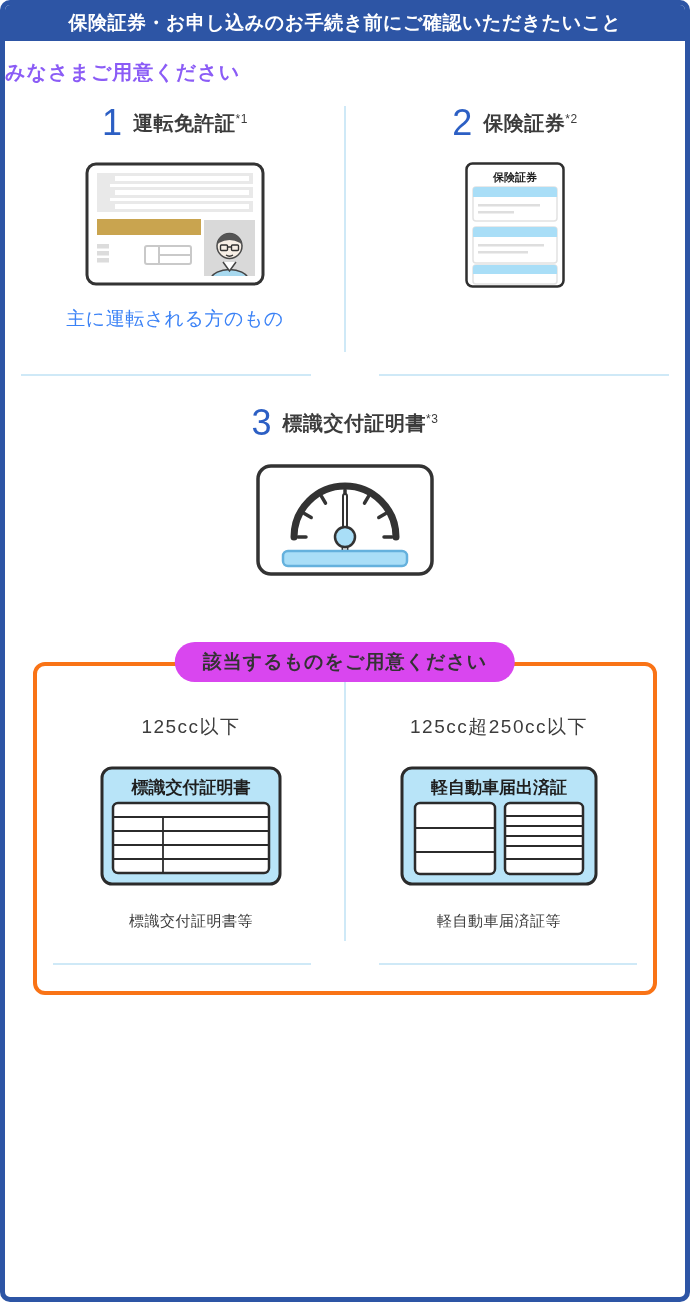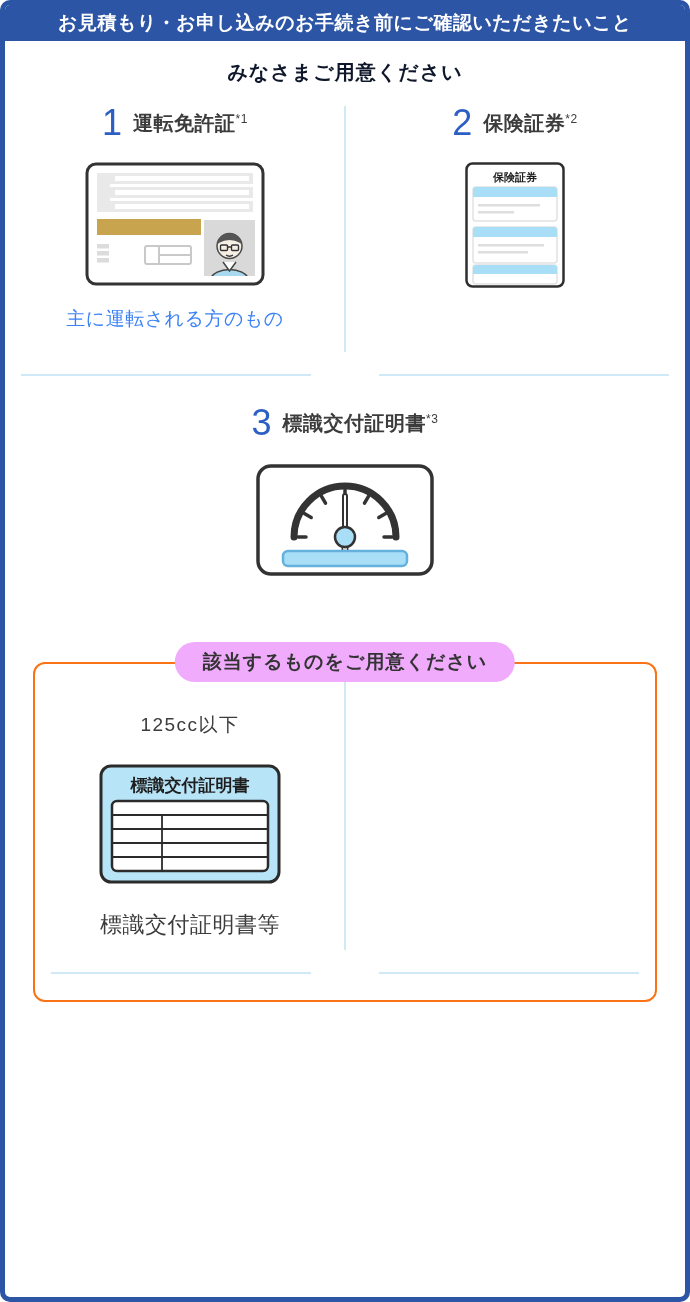--- a/index.html
+++ b/index.html
@@ -11,22 +11,22 @@
     border:5px solid #2d55a5;border-radius:10px;
     background:#fff;overflow:hidden;position:relative;
   }
   .page-header{
     background:#2d55a5;color:#fff;height:36px;
     display:flex;align-items:center;justify-content:center;
     font-size:19px;font-weight:bold;letter-spacing:0.5px;
   }
 
   .section-title{
-    margin:18px 0 0;text-align:center;
-    font-size:20px;font-weight:bold;color:#0f172a;letter-spacing:1px;
+    margin:18px 0 0;text-align:left;
+    font-size:20px;font-weight:bold;color:#8b5cf6;letter-spacing:1px;
   }
 
   .two-col{position:relative;display:grid;grid-template-columns:1fr 1fr;margin-top:16px;padding-bottom:42px;}
   .vdiv{position:absolute;left:50%;transform:translateX(-50%);top:4px;bottom:22px;width:2px;background:#cfe9f7;}
   .col{display:flex;flex-direction:column;align-items:center;}
 
   .item-head{display:flex;align-items:center;gap:11px;margin-bottom:18px;height:42px;}
   .num{font-size:36px;line-height:1;color:#2c5fc4;font-weight:500;}
   .item-label{font-size:20px;font-weight:bold;color:#3c3c3c;letter-spacing:0.5px;}
   .note{font-size:12px;font-weight:normal;position:relative;top:-7px;color:#3c3c3c;}
@@ -35,41 +35,41 @@
 
   .hdiv-split{display:flex;justify-content:space-between;padding:0 16px;}
   .hdiv-split .seg{display:block;width:calc(50% - 34px);height:2px;background:#cfe9f7;}
 
   .center-item{margin-top:26px;}
   .center-item .item-head{margin-bottom:20px;}
 
   .applicable-wrap{position:relative;margin:86px 28px 0;}
   .badge{
     position:absolute;top:0;left:50%;transform:translate(-50%,-50%);
-    background:#f0abfc;border-radius:20px;padding:7px 28px;
+    background:#d946ef;border-radius:20px;padding:7px 28px;
     font-size:19px;font-weight:bold;color:#333;letter-spacing:1px;
     white-space:nowrap;z-index:2;text-align:right;
   }
-  .app-box{border:2px solid #f97316;border-radius:12px;padding-top:48px;padding-bottom:26px;}
+  .app-box{border:4px solid #f97316;border-radius:12px;padding-top:48px;padding-bottom:26px;}
   .app-grid{margin-top:0;padding-bottom:32px;}
   .app-grid .vdiv{top:-48px;bottom:22px;}
   .heading{font-size:19px;color:#3c3c3c;letter-spacing:1.5px;margin-bottom:26px;}
-  .card-caption{margin-top:26px;font-size:22px;color:#3c3c3c;letter-spacing:0.5px;}
+  .card-caption{margin-top:26px;font-size:15px;color:#3c3c3c;letter-spacing:0.5px;}
   .col3{margin-top:32px;}
 
   svg{display:block;}
   .svg-title{font-family:"Liberation Sans","DejaVu Sans",sans-serif;font-weight:bold;fill:#1e1e1e;}
 </style>
 </head>
 <body>
 
 <div class="page">
 
   <div class="page-header">
-    <span>お見積もり・お申し込みのお手続き前にご確認いただきたいこと</span>
+    <span>保険証券・お申し込みのお手続き前にご確認いただきたいこと</span>
   </div>
 
   <h2 class="section-title">みなさまご用意ください</h2>
 
   <div class="two-col">
     <div class="vdiv"></div>
 
     <div class="col">
       <div class="item-head">
         <span class="num">1</span>
@@ -179,20 +179,41 @@
               <line x1="13" y1="51" x2="169" y2="51"></line>
               <line x1="13" y1="65" x2="169" y2="65"></line>
               <line x1="13" y1="79" x2="169" y2="79"></line>
               <line x1="13" y1="93" x2="169" y2="93"></line>
               <line x1="63" y1="51" x2="63" y2="107"></line>
             </g>
           </svg>
           <div class="card-caption">標識交付証明書等</div>
         </div>
 
+        <div class="col">
+          <div class="heading">125cc超250cc以下</div>
+          <svg width="198" height="120" viewBox="0 0 198 120">
+            <rect x="2" y="2" width="194" height="116" rx="10" fill="#b8e4f8" stroke="#2b2b2b" stroke-width="3"></rect>
+            <text class="svg-title" x="99" y="27" font-size="17" text-anchor="middle">軽自動車届出済証</text>
+            <rect x="15" y="37" width="80" height="71" rx="5" fill="#fff" stroke="#2b2b2b" stroke-width="2.5"></rect>
+            <g stroke="#2b2b2b" stroke-width="1.8">
+              <line x1="15" y1="62" x2="95" y2="62"></line>
+              <line x1="15" y1="86" x2="95" y2="86"></line>
+            </g>
+            <rect x="105" y="37" width="78" height="71" rx="5" fill="#fff" stroke="#2b2b2b" stroke-width="2.5"></rect>
+            <g stroke="#2b2b2b" stroke-width="1.8">
+              <line x1="105" y1="50" x2="183" y2="50"></line>
+              <line x1="105" y1="60" x2="183" y2="60"></line>
+              <line x1="105" y1="70" x2="183" y2="70"></line>
+              <line x1="105" y1="80" x2="183" y2="80"></line>
+              <line x1="105" y1="93" x2="183" y2="93"></line>
+            </g>
+          </svg>
+          <div class="card-caption">軽自動車届済証等</div>
+        </div>
       </div>
 
       <div class="hdiv-split">
         <span class="seg"></span>
         <span class="seg"></span>
       </div>
 
     </div>
   </div>
 

